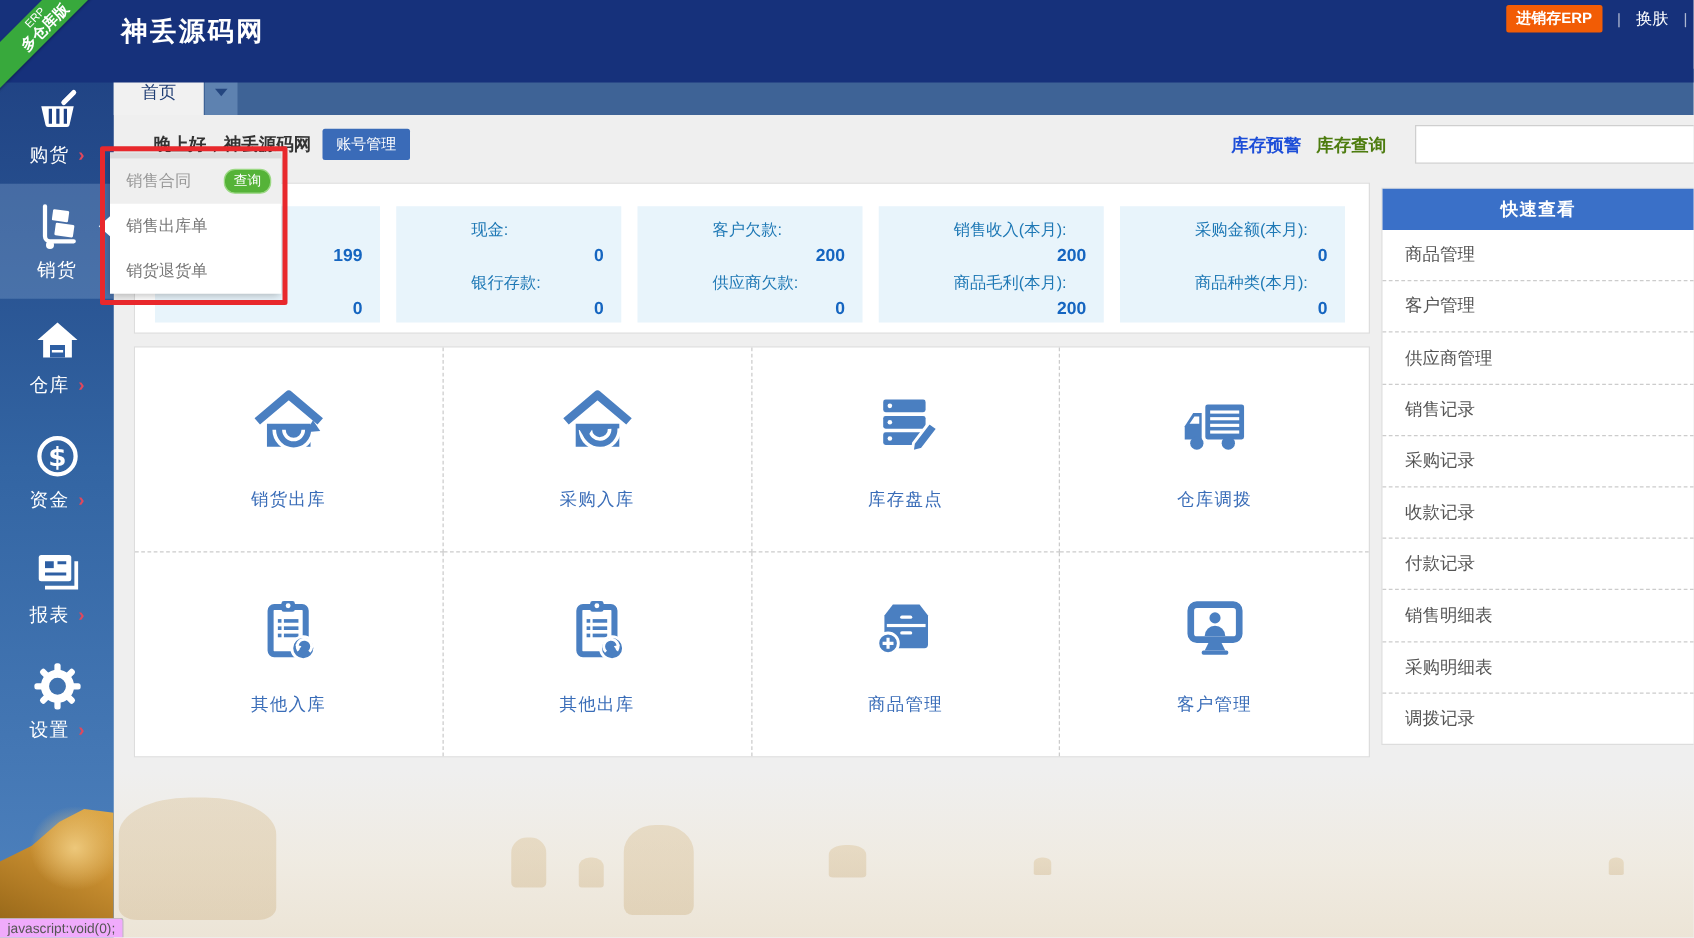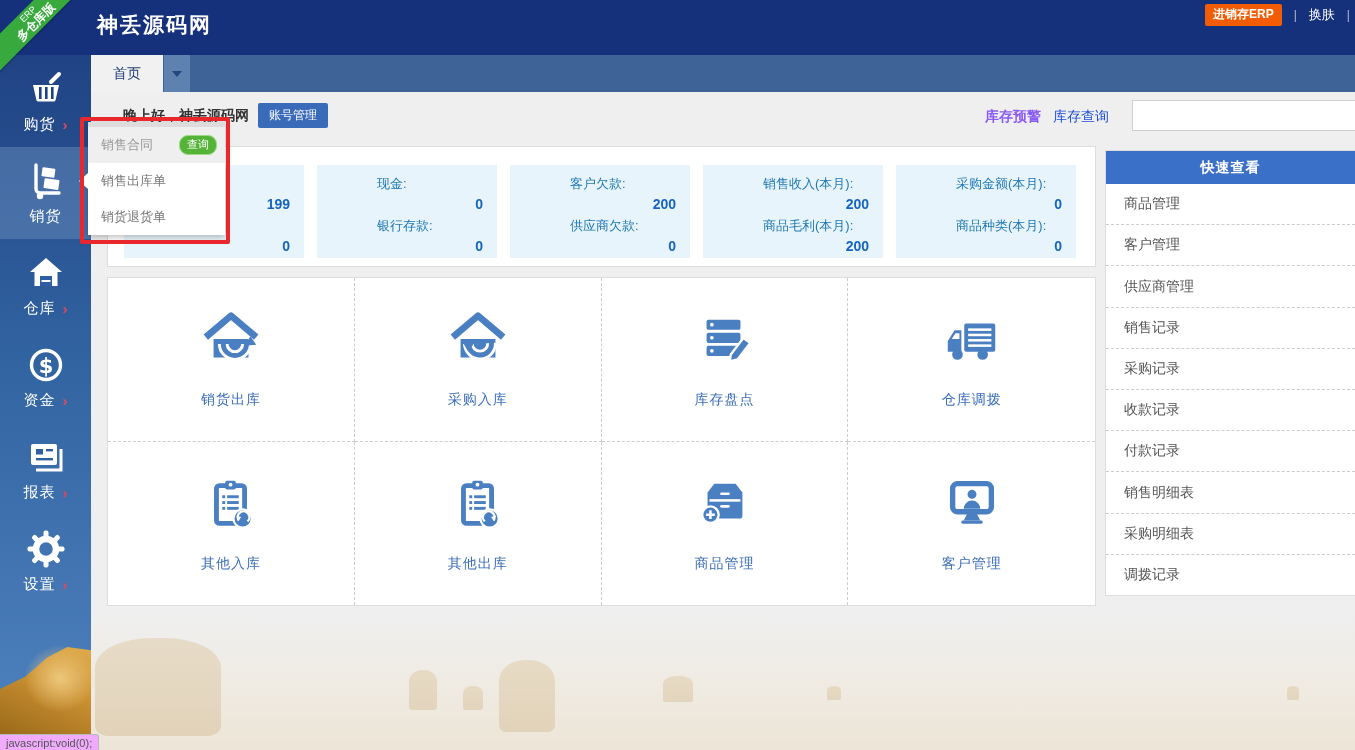--- a/index.html
+++ b/index.html
@@ -18,42 +18,42 @@
   .side-arrow { color:#E2485C; font-size:15px; font-weight:bold; line-height:1; }
 
   
   .ribbon { position:absolute; left:-52px; top:6px; width:170px; text-align:center;
     background:#38A93C; color:#fff; transform:rotate(-45deg); z-index:10; padding:1px 0 2px;
     box-shadow:0 1px 2px rgba(0,0,0,.3); }
   .ribbon .l1 { font-size:9px; line-height:10px; }
   .ribbon .l2 { font-size:12px; font-weight:bold; line-height:13px; }
 
   
-  .header { position:absolute; left:0; top:0; width:1355px; height:55px; background:#16317B; z-index:5; }
+  .header { position:absolute; left:0; top:0; width:1355px; height:66px; background:#16317B; z-index:5; }
   .logo { position:absolute; left:97px; top:11px; color:#fff; font-size:21px; font-weight:bold; letter-spacing:2px; }
   .header-right { position:absolute; left:1205px; top:4px; height:22px; display:flex; align-items:center;
     gap:12px; white-space:nowrap; }
   .btn-erp { background:#F25C05; color:#fff; font-size:12px; font-weight:bold; padding:2px 8px 3px;
     border-radius:2px; cursor:pointer; }
   .hdr-sep { color:rgba(255,255,255,.65); font-size:12px; }
   .hdr-link { color:#fff; font-size:13px; cursor:pointer; }
   .tabbar { position:absolute; left:91px; top:55px; width:1264px; height:37px; background:#3E6396; z-index:4; }
   .tab-home { position:absolute; left:0; top:0; width:72px; height:37px; background:#F1F1F1; color:#203E74;
     font-size:14px; display:flex; align-items:center; justify-content:center; cursor:pointer; }
   .tab-caret { position:absolute; left:73px; top:0; width:26px; height:37px; background:#5E82B0;
     display:flex; align-items:center; justify-content:center; cursor:pointer; }
   .caret-down { width:0; height:0; border-left:5px solid transparent; border-right:5px solid transparent;
     border-top:6px solid #24467F; }
 
   
   .greeting { position:absolute; left:123px; top:107px; font-size:14px; font-weight:bold; color:#333; z-index:4; }
   .btn-account { position:absolute; left:258px; top:103px; background:#3A6BB8; color:#fff; font-size:12px;
     padding:4px 11px; border-radius:2px; cursor:pointer; z-index:4; }
-  .inv-warning { position:absolute; left:985px; top:108px; font-size:14px; font-weight:bold; color:#8b5cf6; cursor:pointer; z-index:4; }
-  .inv-query { position:absolute; left:1053px; top:108px; font-size:14px; color:#1d4ed8; cursor:pointer; z-index:4; }
+  .inv-warning { position:absolute; left:985px; top:108px; font-size:14px; font-weight:bold; color:#1d4ed8; cursor:pointer; z-index:4; }
+  .inv-query { position:absolute; left:1053px; top:108px; font-size:14px; color:#4d7c0f; cursor:pointer; z-index:4;font-weight:bold; }
   .inv-input { position:absolute; left:1132px; top:100px; width:224px; height:31px; border:1px solid #CFCFCF;
     background:#fff; font-size:13px; padding:0 8px; z-index:4; outline:none; }
 
   
   .stats-panel { position:absolute; left:107px; top:146px; width:989px; height:121px; background:#fff;
     border:1px solid #DDD; z-index:2; }
   .card { position:absolute; top:18px; width:180px; height:93px; background:#E8F4FB; padding:8px 14px 6px; }
   .c-label { font-size:13px; color:#1E78B5; height:21px; line-height:21px;margin-left:46px; }
   .c-value { font-size:14px; font-weight:bold; color:#1565C0; text-align:right; height:21px; line-height:21px; }
 

